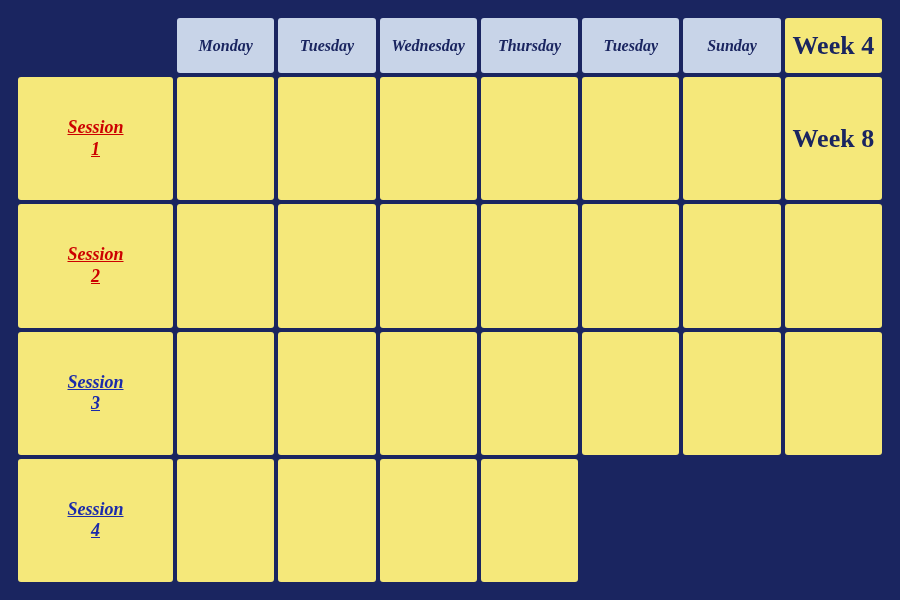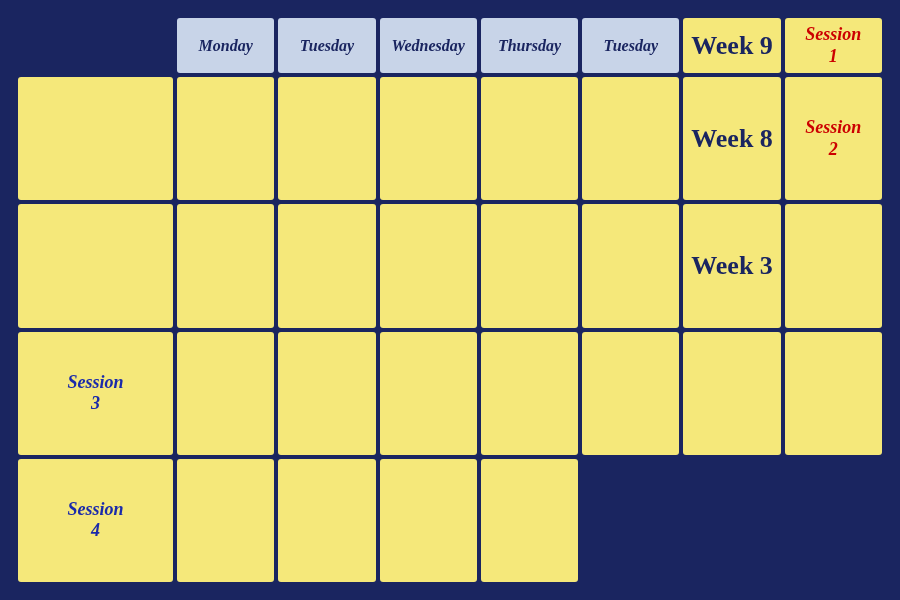--- a/index.html
+++ b/index.html
@@ -57,20 +57,21 @@
       background-color: #f5e87a;
       display: flex;
       align-items: center;
       justify-content: center;
       border-radius: 3px;
       font-size: 18px;
       font-style: italic;
       font-weight: bold;
       text-align: center;
       line-height: 1.2;
+      text-decoration: underline;
     }
 
     .session-red {
       color: #cc0000;
     }
 
     .session-blue {
       color: #1a2aaa;
     }
 
@@ -94,46 +95,46 @@
   </div>
   <div class="header-cell">
     <span>Wednesday</span>
   </div>
   <div class="header-cell">
     <span>Thursday</span>
   </div>
   <div class="header-cell">
     <span>Tuesday</span>
   </div>
+  <div class="header-cell">
+    <span>Sunday</span>
+  </div>
 
   <div class="week-label">
-    <span>Week 9</span>
+    <span>Week 4</span>
   </div>
   <div class="day-cell session-red">Session<br>1</div>
   <div class="empty-cell"></div>
   <div class="empty-cell"></div>
   <div class="empty-cell"></div>
   <div class="empty-cell"></div>
   <div class="empty-cell"></div>
   <div class="empty-cell"></div>
 
   <div class="week-label">
     <span>Week 8</span>
   </div>
   <div class="day-cell session-red">Session<br>2</div>
   <div class="empty-cell"></div>
   <div class="empty-cell"></div>
   <div class="empty-cell"></div>
   <div class="empty-cell"></div>
   <div class="empty-cell"></div>
   <div class="empty-cell"></div>
 
-  <div class="week-label">
-    <span>Week 3</span>
-  </div>
   <div class="empty-cell"></div>
   <div class="day-cell session-blue">Session<br>3</div>
   <div class="empty-cell"></div>
   <div class="empty-cell"></div>
   <div class="empty-cell"></div>
   <div class="empty-cell"></div>
   <div class="empty-cell"></div>
 
   <div class="empty-cell"></div>
   <div class="empty-cell"></div>

